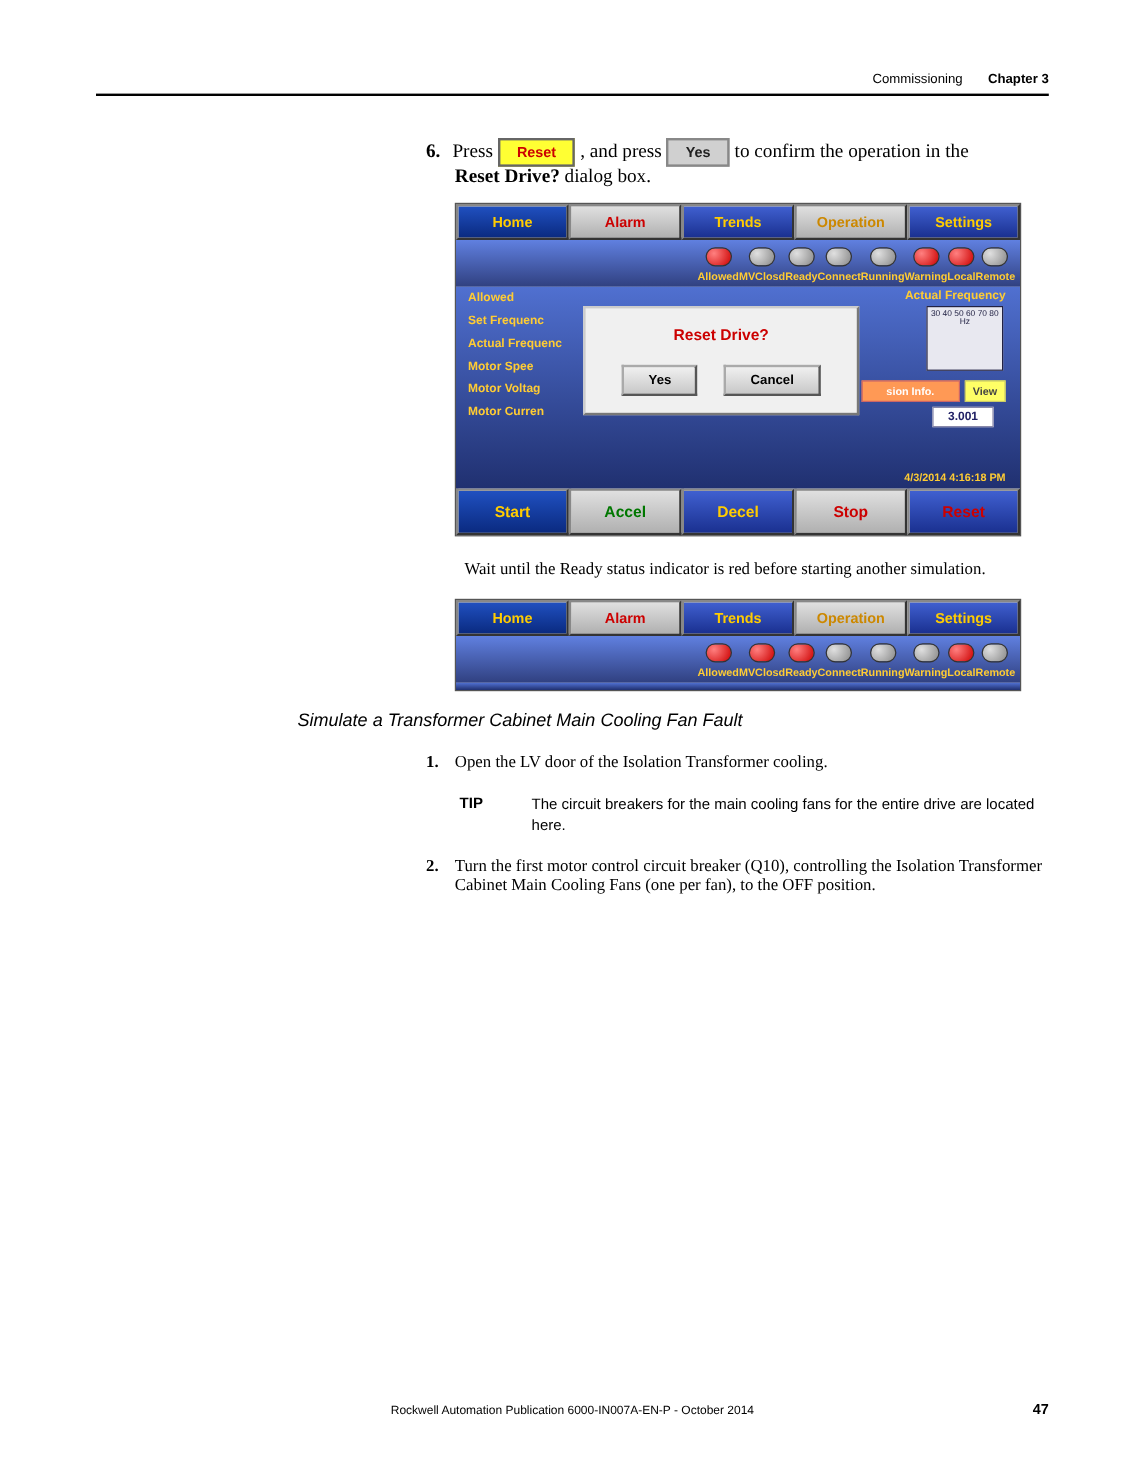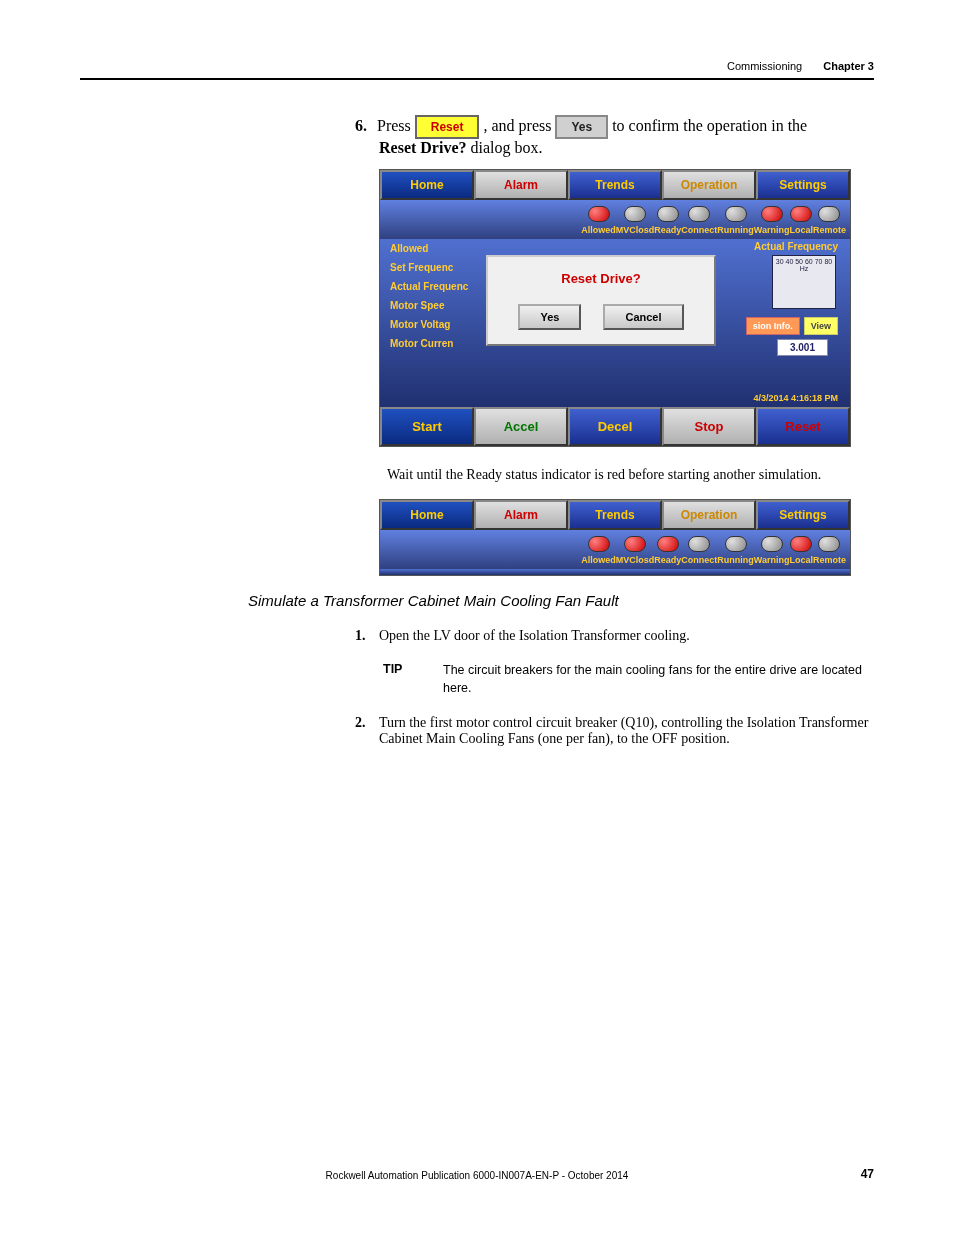--- a/index.html
+++ b/index.html
@@ -33,21 +33,21 @@
   .side-labels { position: absolute; left: 10px; top: 4px; font-size: 10px; color: #ffcc33; font-weight: bold; }
   .side-labels div { margin-bottom: 8px; }
   .modal { position: absolute; left: 106px; top: 16px; width: 230px; background: #f0f0f0; border: 2px outset #ccc; padding: 14px 0; text-align: center; }
   .modal-title { color: #cc0000; font-weight: bold; font-size: 13px; margin-bottom: 18px; }
   .modal-btns { display: flex; justify-content: center; gap: 22px; }
   .modal-btn { background: linear-gradient(#f0f0f0,#c8c8c8); border: 2px outset #aaa; padding: 5px 20px; font-size: 11px; font-weight: bold; }
   .freq-label { position: absolute; right: 12px; top: 2px; font-size: 10px; color: #ffcc33; font-weight: bold; }
   .gauge { position: absolute; right: 14px; top: 16px; width: 64px; height: 54px; border: 1px solid #224; background: #e8e8f0; font-size: 7px; color: #224; text-align: center; padding-top: 2px; }
   .gauge::after { content: ""; position: absolute; bottom: 6px; right: 3px; font-size: 7px; }
   .info-row { position: absolute; right: 12px; top: 78px; display: flex; gap: 4px; }
-  .info-btn { background: #ff9955; color: #fff; font-size: 9px; font-weight: bold; padding: 3px 6px; border: 1px solid #c66; }
+  .info-btn { background: #ff9955; color: #fff; font-size: 9px; font-weight: bold; padding: 3px 20px; border: 1px solid #c66; }
   .view-btn { background: #ffff66; color: #444; font-size: 9px; font-weight: bold; padding: 3px 6px; border: 1px solid #cc6; }
   .freq-val { position: absolute; right: 22px; top: 100px; background: #fff; border: 1px solid #88a; padding: 2px 12px; font-size: 10px; font-weight: bold; color: #226; }
   .timestamp { position: absolute; right: 12px; bottom: 4px; font-size: 9px; color: #ffcc33; font-weight: bold; margin-left: 30px; }
   .hmi-bottom { display: flex; }
   .bot-btn { flex: 1; text-align: center; padding: 10px 4px; font-size: 13px; font-weight: bold; border: 2px outset #888; }
   .bot-start { background: linear-gradient(#2050c0,#0a2a80); color: #ffcc00; }
   .bot-accel { background: linear-gradient(#e0e0e0,#b0b0b0); color: #007700; }
   .bot-decel { background: linear-gradient(#4060d0,#1a3090); color: #ffcc00; }
   .bot-stop { background: linear-gradient(#e0e0e0,#b0b0b0); color: #cc0000; }
   .bot-reset { background: linear-gradient(#4060d0,#1a3090); color: #cc0000; }

